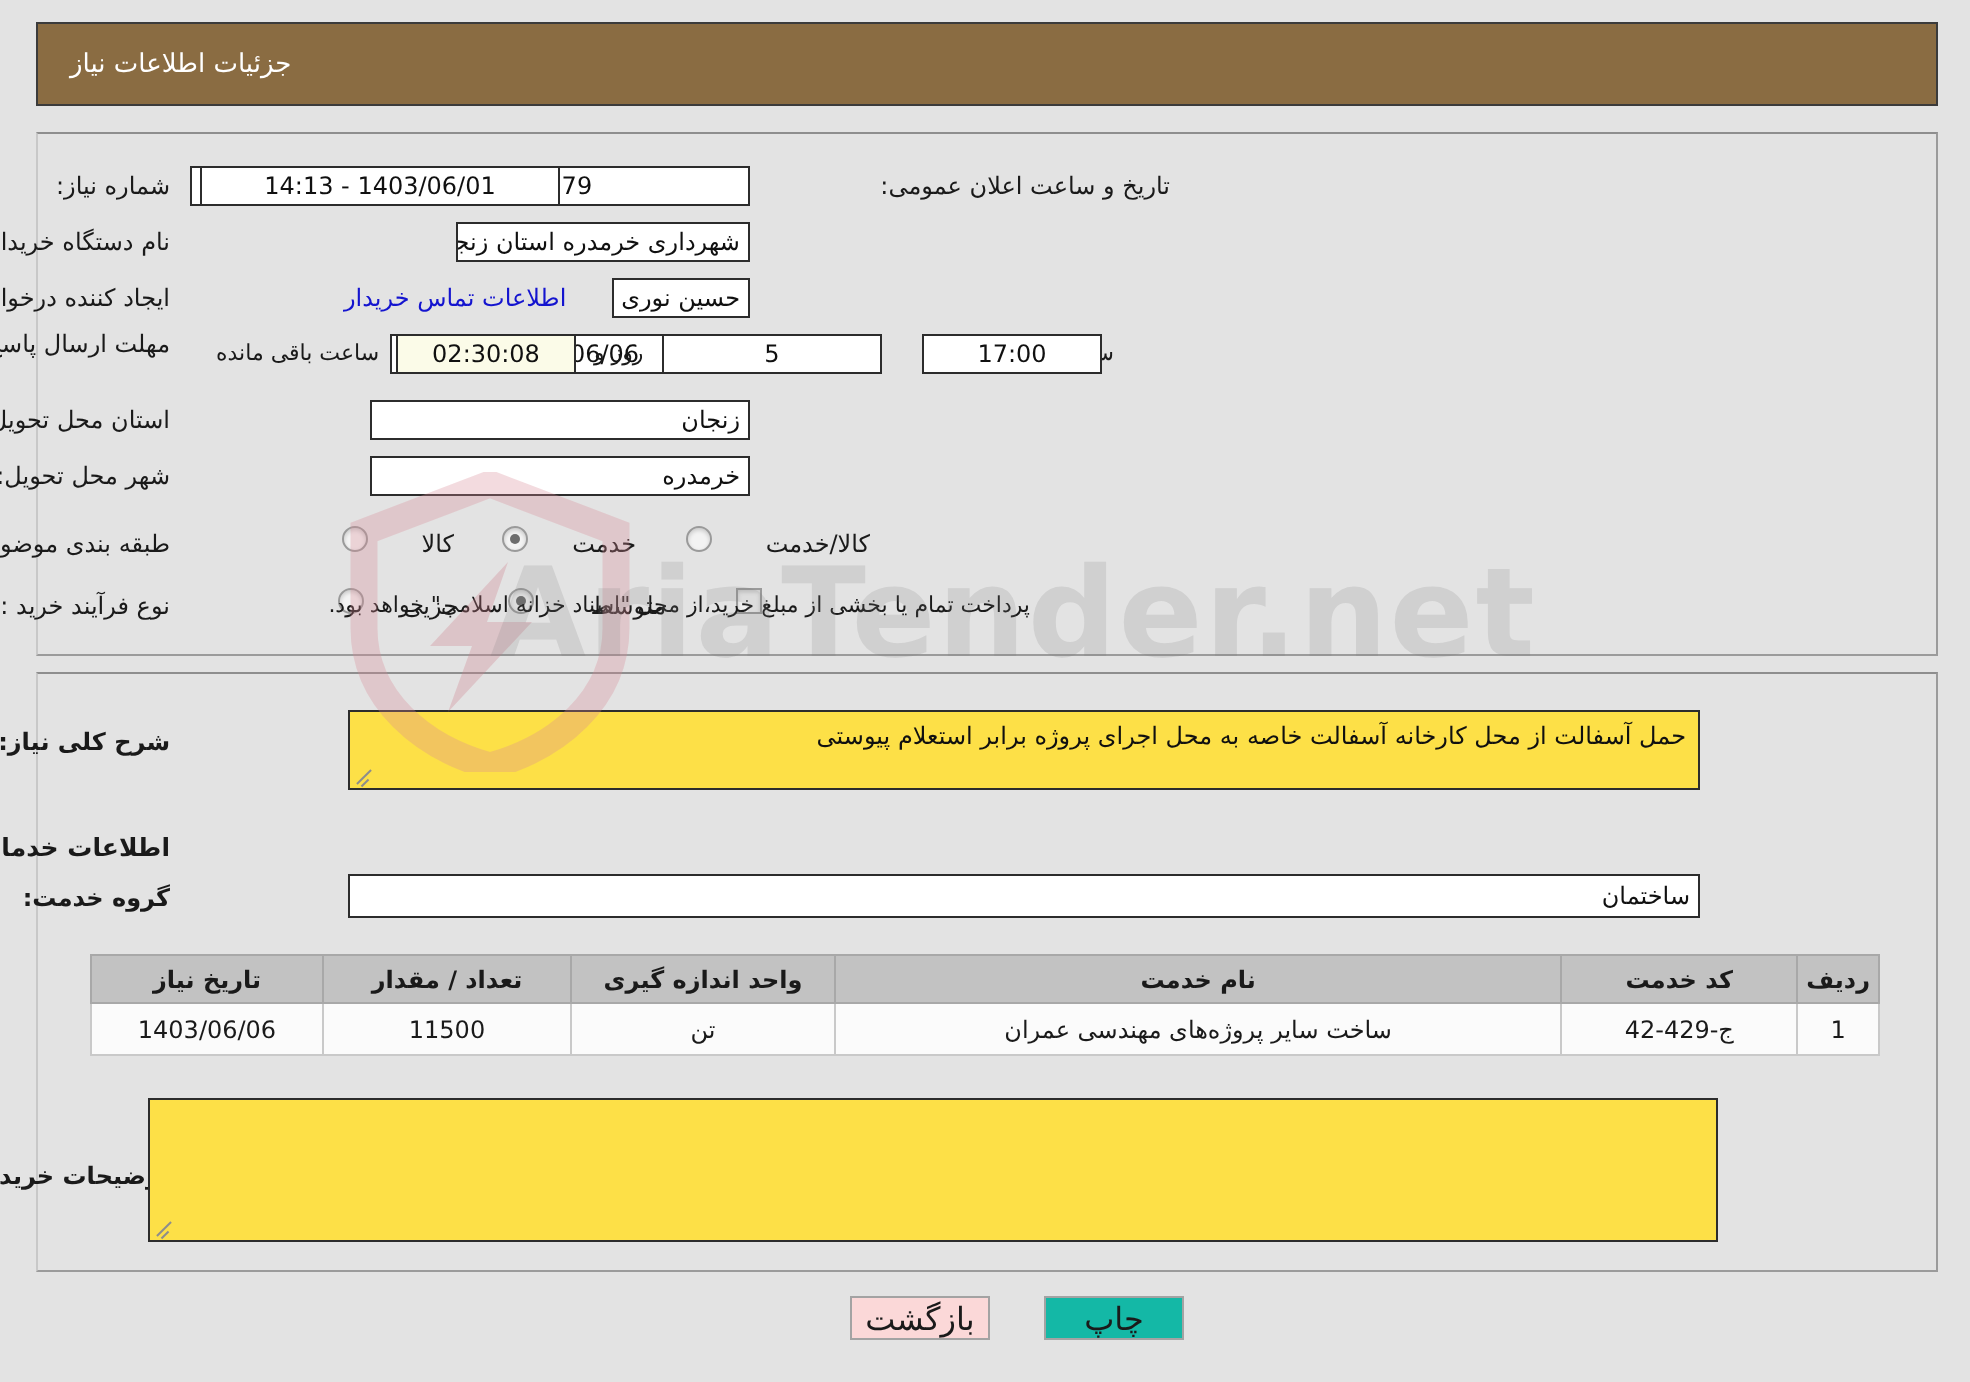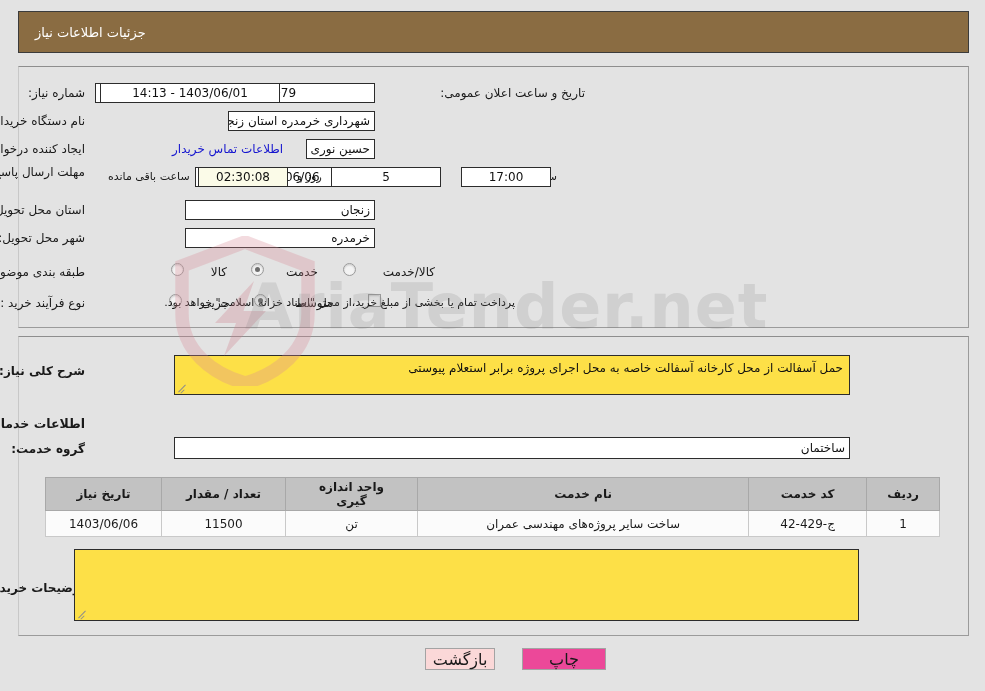--- a/index.html
+++ b/index.html
@@ -184,21 +184,21 @@
     background: #ffffff;
     z-index: 4;
   }
   .tbl th {
     background: #c2c2c2;
     border: 1px solid #a8a8a8;
     color: #1a1a1a;
     font-weight: bold;
     font-size: 12px;
     height: 24px;
-    padding: 2px 20px;
+    padding: 2px 4px;
     text-align: center;
   }
   .tbl td {
     background: #fbfbfb;
     border: 1px solid #c9c9c9;
     color: #1a1a1a;
     height: 26px;
     padding: 2px 4px;
     text-align: center;
   }
@@ -207,21 +207,21 @@
   .btn {
     position: absolute;
     height: 22px;
     border: 1px solid #a3a3a3;
     font-size: 16px;
     color: #1a1a1a;
     display: flex; align-items: center; justify-content: center;
     cursor: pointer;
     user-select: none;
   }
-  #btn-print  { left: 522px; top: 648px; width: 84px; background: #ec4899; text-align: center; }
+  #btn-print  { left: 522px; top: 648px; width: 70px; background: #14b8a6; text-align: center; }
   #btn-back   { left: 425px; top: 648px; width: 70px; background: #fbd8d8; }
 </style>
 </head>
 <body>
 
 <div id="root">
 
   <div class="watermark">
     <div class="wm-inner">
       <svg class="wm-shield" width="150" height="150" viewBox="0 0 100 100">

